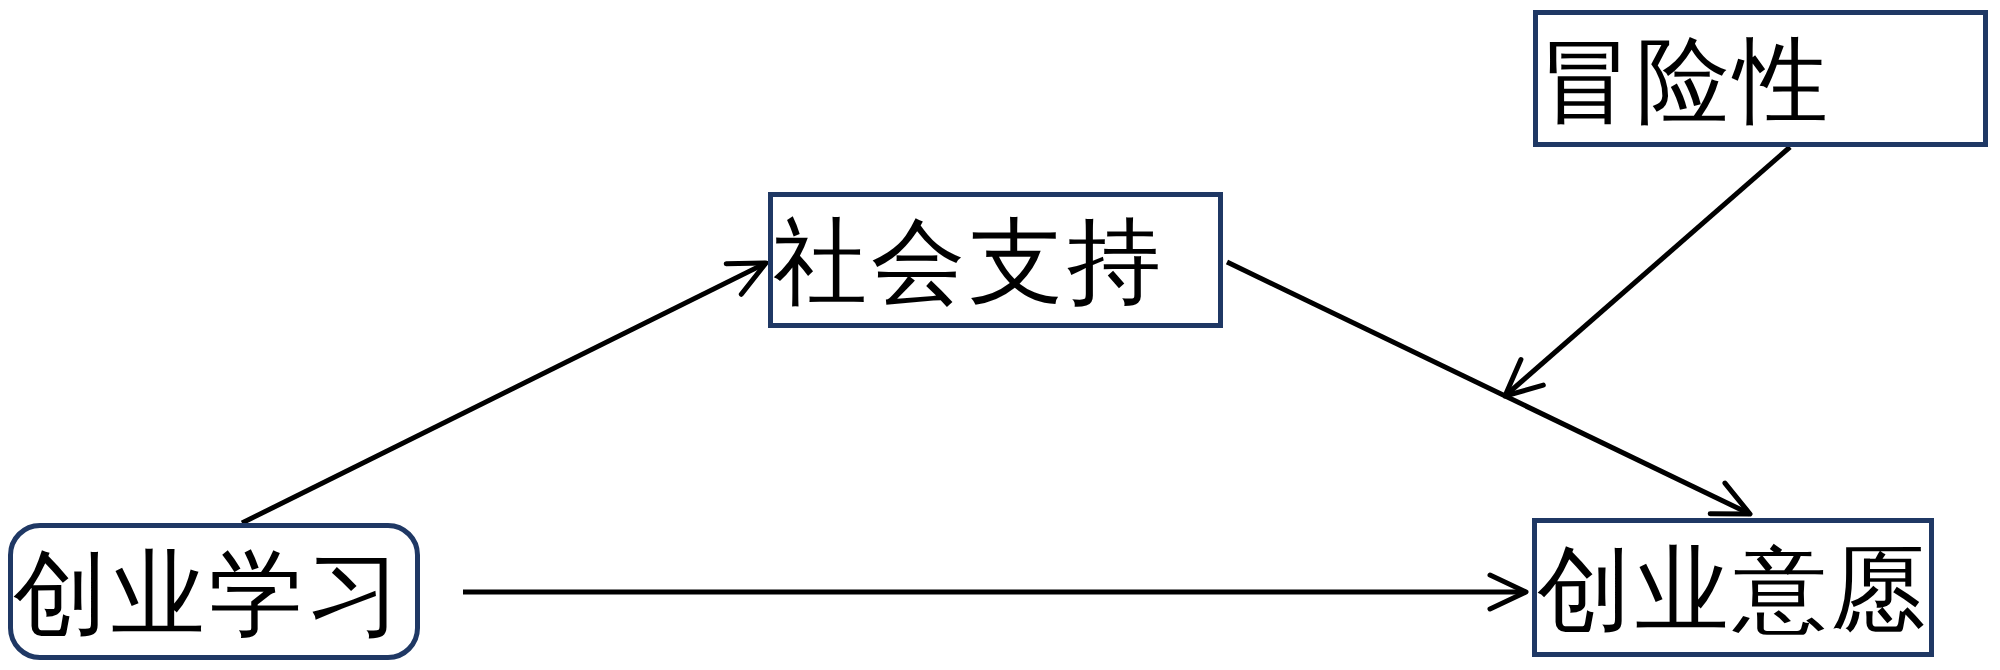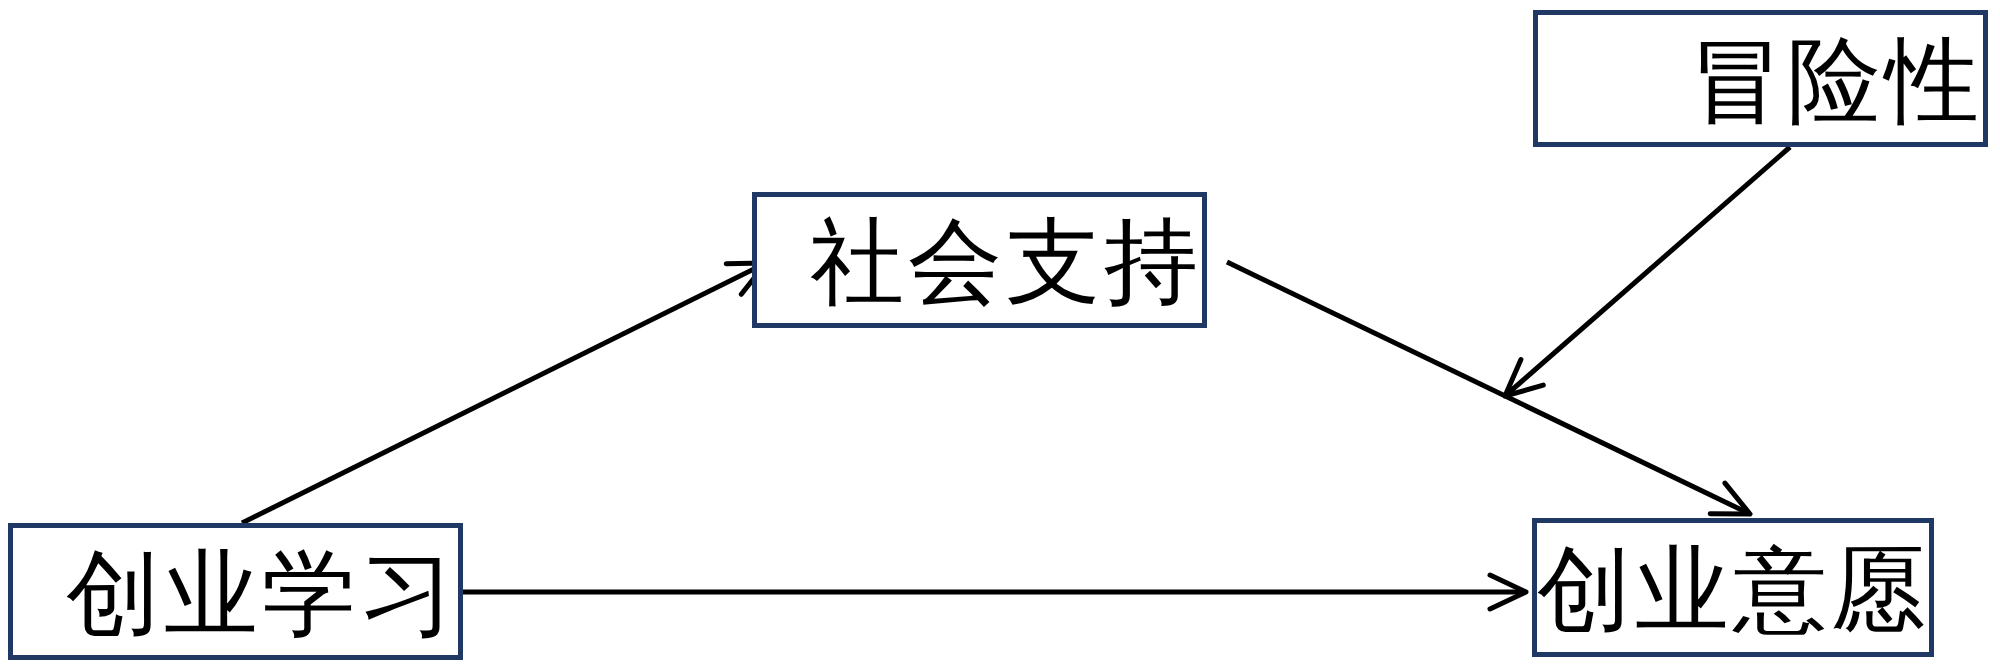--- a/index.html
+++ b/index.html
@@ -33,21 +33,21 @@
     stroke-width: 5;
     stroke-linecap: round;
     stroke-linejoin: round;
   }
   .node {
     position: absolute;
     background: var(--bg);
     border: 5px solid var(--border-color);
     display: flex;
     align-items: center;
-    justify-content: flex-end;
+    justify-content: flex-start;
     font-family: Liberation Serif, serif;
   }
   .node span {
     color: var(--text-color);
     font-size: 94px;
     letter-spacing: 4px;
     white-space: nowrap;
     line-height: 1;
     transform: translateY(2px);
   }
@@ -63,24 +63,24 @@
       </marker>
     </defs>
     <g>
         <line x1="242" y1="523" x2="766" y2="263" marker-end="url(#arrowhead)"></line>
         <line x1="1227" y1="262" x2="1750" y2="514" marker-end="url(#arrowhead)"></line>
         <line x1="1790" y1="147" x2="1505" y2="396" marker-end="url(#arrowhead)"></line>
         <line x1="463" y1="592" x2="1526" y2="592" marker-end="url(#arrowhead)"></line>
       </g>
   </svg>
   <div>
-      <div class="node" style="left: 8px; top: 523px; width: 455px; height: 137px;">
+      <div class="node" style="left: 8px; top: 523px; width: 412px; height: 137px; border-radius: 32px;">
         <span>创业学习</span>
       </div>
-      <div class="node" style="left: 752px; top: 192px; width: 455px; height: 136px; padding-left: 19px;">
+      <div class="node" style="left: 768px; top: 192px; width: 455px; height: 136px;">
         <span>社会支持</span>
       </div>
       <div class="node" style="left: 1533px; top: 10px; width: 455px; height: 137px;">
         <span>冒险性</span>
       </div>
       <div class="node" style="left: 1532px; top: 518px; width: 402px; height: 139px;">
         <span>创业意愿</span>
       </div>
     </div>
 </div>

